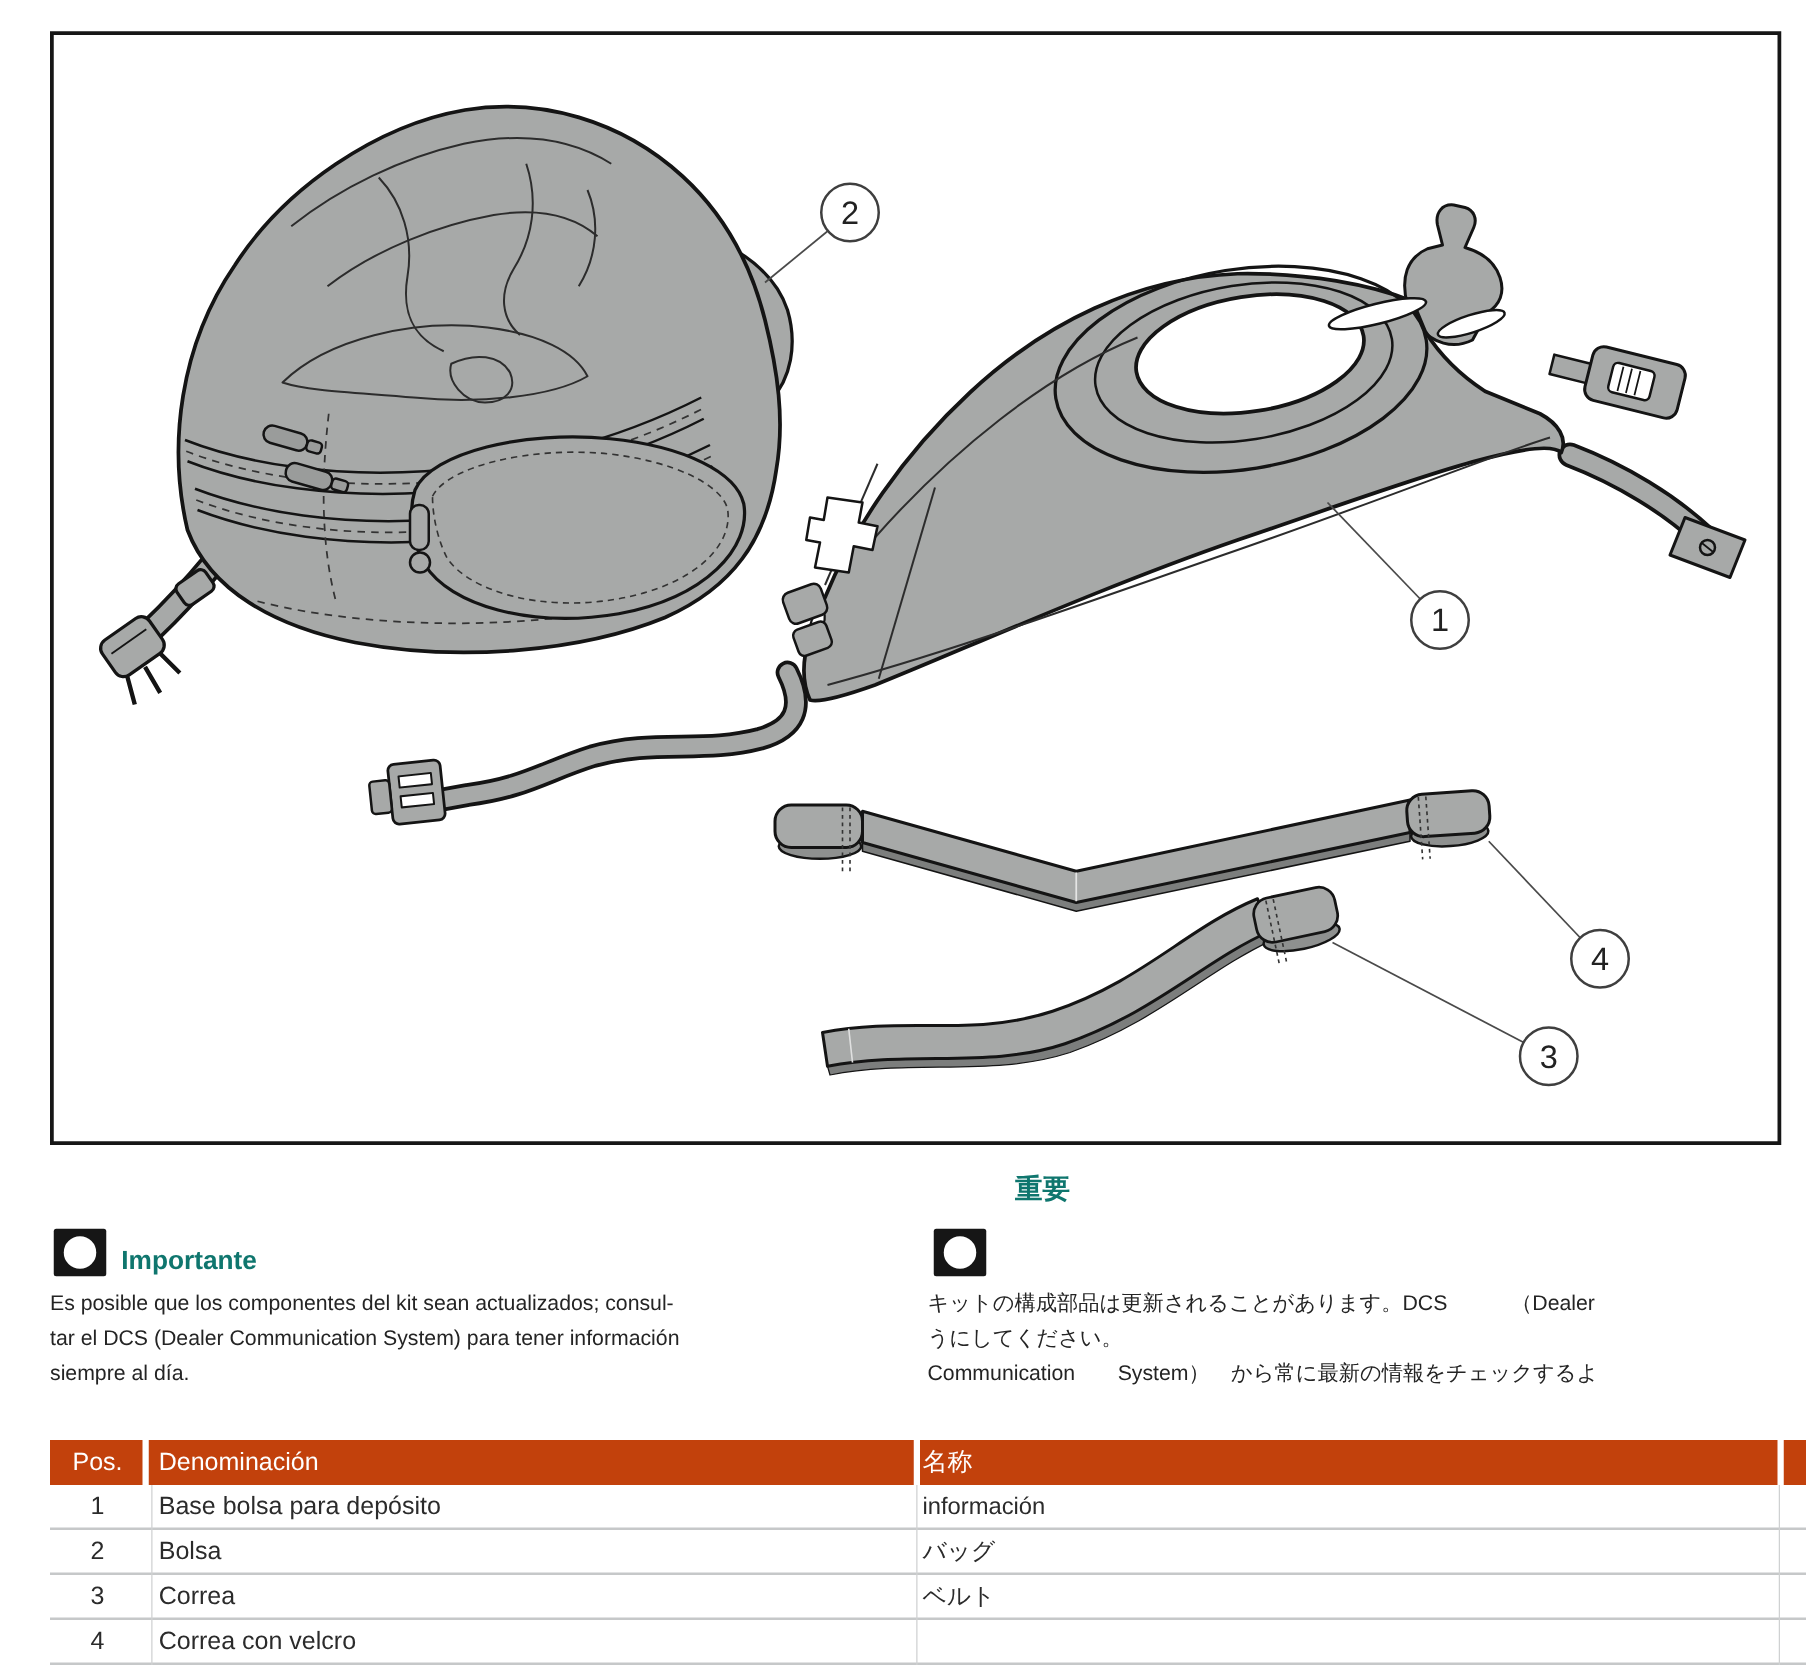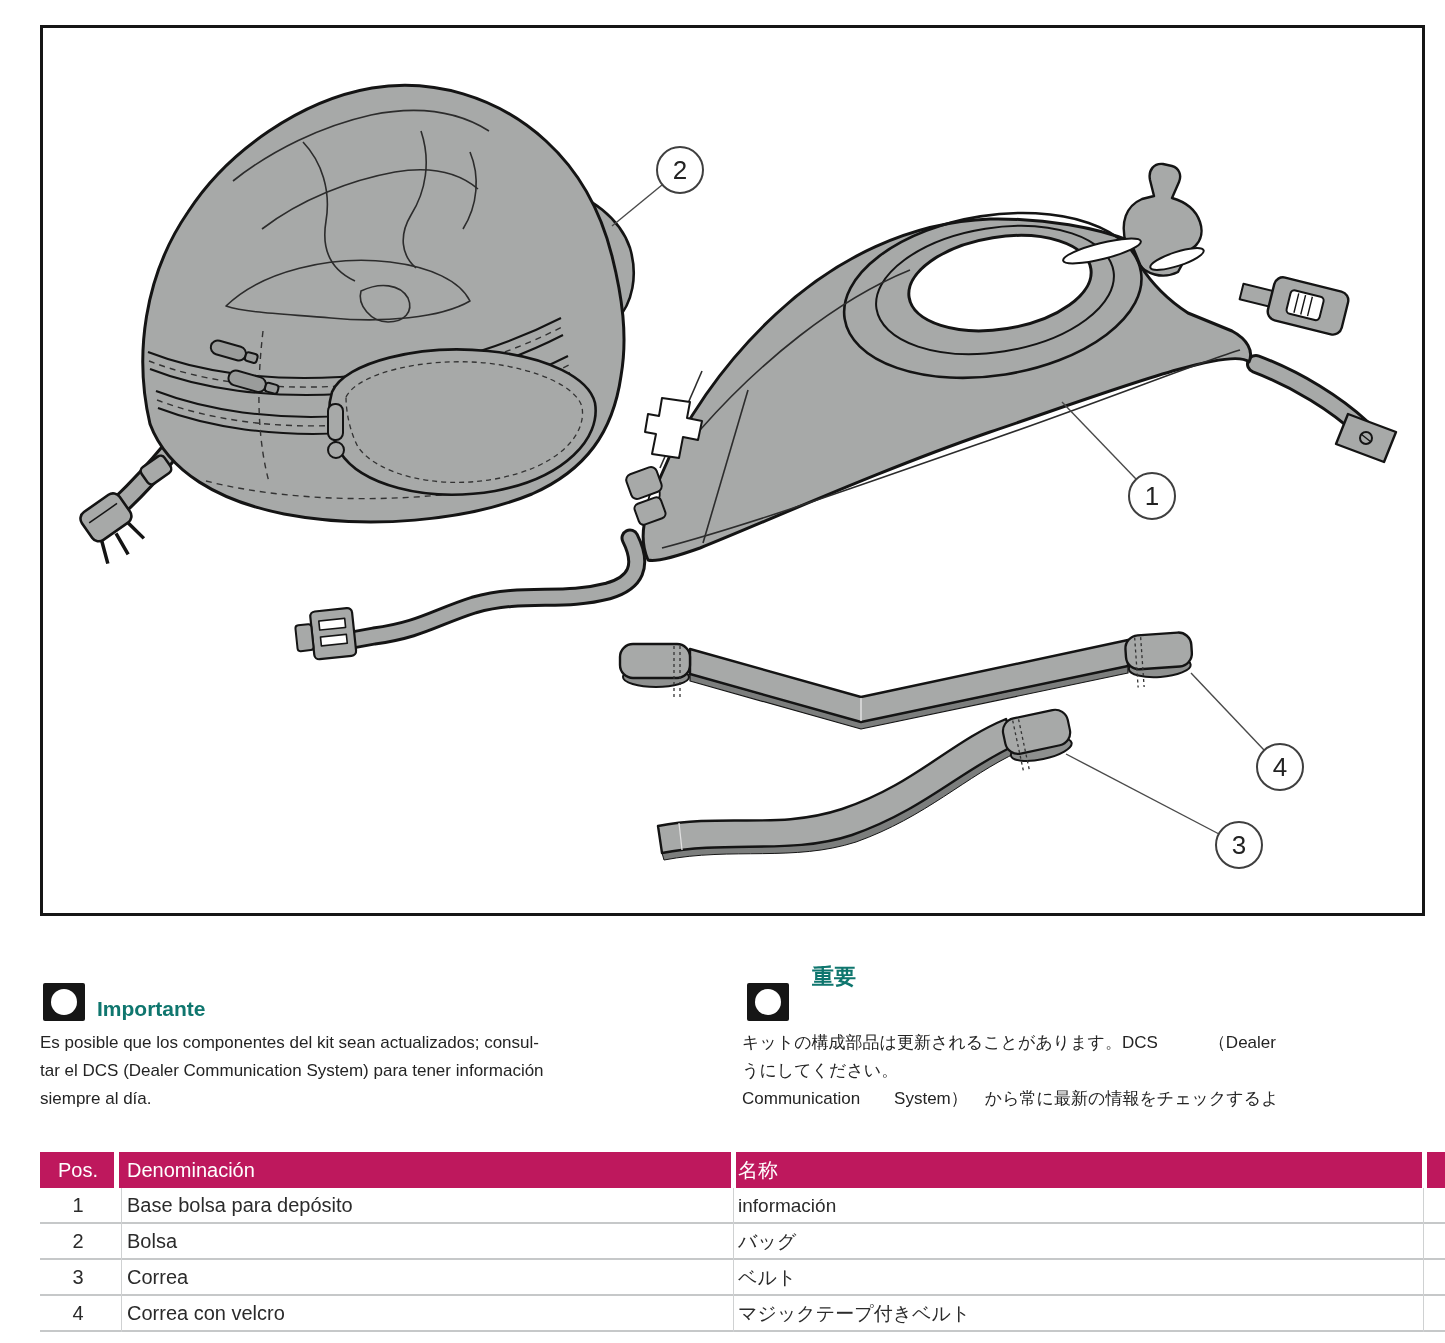--- a/index.html
+++ b/index.html
@@ -22,21 +22,21 @@
   }
   .notice-title{
     position:absolute;font-size:21px;font-weight:700;color:#0f766e;white-space:nowrap;
   }
   .notice-title.jp{font-size:22px;}
   .para{position:absolute;font-size:17px;color:#242424;}
   .para .pline{height:28px;line-height:28px;white-space:pre;}
   
   .dtable{position:absolute;left:40px;top:1152px;width:1405px;}
   .thead{
-    position:relative;height:36px;background:#be185d;color:#ffffff;font-size:20px;
+    position:relative;height:36px;background:#c2410c;color:#ffffff;font-size:20px;
   }
   .thead .th{position:absolute;top:0;height:36px;line-height:37px;white-space:nowrap;}
   .th.pos{left:0;width:76px;text-align:center;}
   .th.den{left:87px;}
   .th.mei{left:698px;}
   .vsep{position:absolute;top:0;bottom:0;width:5px;background:#ffffff;}
   .vsep.s1{left:74px;}
   .vsep.s2{left:691px;}
   .vsep.s3{left:1382px;}
   .tbody{position:relative;}
@@ -220,21 +220,21 @@
   <div class="notice-title" style="left:97px;top:997px;">Importante</div>
   <div class="para" style="left:40px;top:1029px;width:690px;">
     <div class="pline">Es posible que los componentes del kit sean actualizados; consul-</div>
     <div class="pline">tar el DCS (Dealer Communication System) para tener información</div>
     <div class="pline">siempre al día.</div>
   </div>
 
   <div class="notice-icon" style="left:747px;top:983px;">
     <div class="dot"></div>
   </div>
-  <div class="notice-title jp" style="left:812px;top:962px;text-align:center;">重要</div>
+  <div class="notice-title jp" style="left:812px;top:936px;text-align:center;">重要</div>
   <div class="para" style="left:742px;top:1029px;width:698px;">
     <div class="pline">キットの構成部品は更新されることがあります。DCS　　　（Dealer</div>
     <div class="pline">うにしてください。</div>
     <div class="pline">Communication　　System）　から常に最新の情報をチェックするよ</div>
   </div>
 
   <div class="dtable">
     <div class="thead">
       <div class="th pos">Pos.</div>
       <div class="th den">Denominación</div>
@@ -255,21 +255,20 @@
         <div class="td mei">バッグ</div>
       </div>
       <div class="tr">
         <div class="td pos">3</div>
         <div class="td den">Correa</div>
         <div class="td mei">ベルト</div>
       </div>
       <div class="tr">
         <div class="td pos">4</div>
         <div class="td den">Correa con velcro</div>
-        <div class="td mei">マジックテープ付きベルト</div>
       </div>
       <div class="vline v1"></div>
       <div class="vline v2"></div>
       <div class="vline v3"></div>
     </div>
   </div>
 
 </div>
 
 </body></html>

